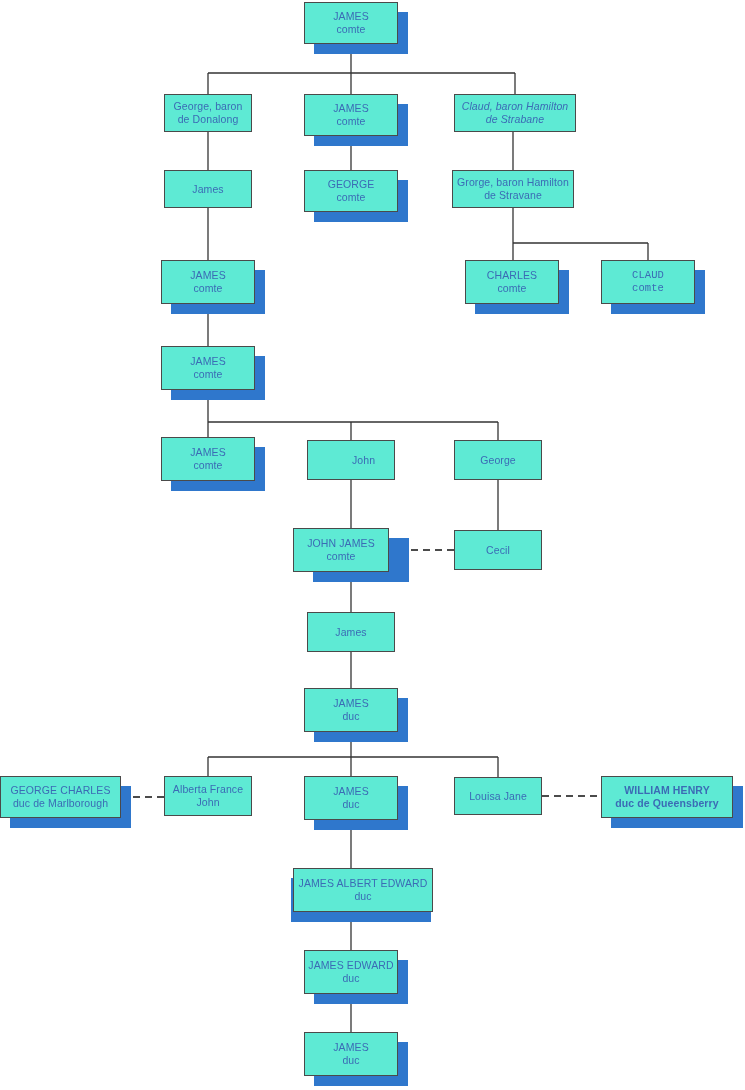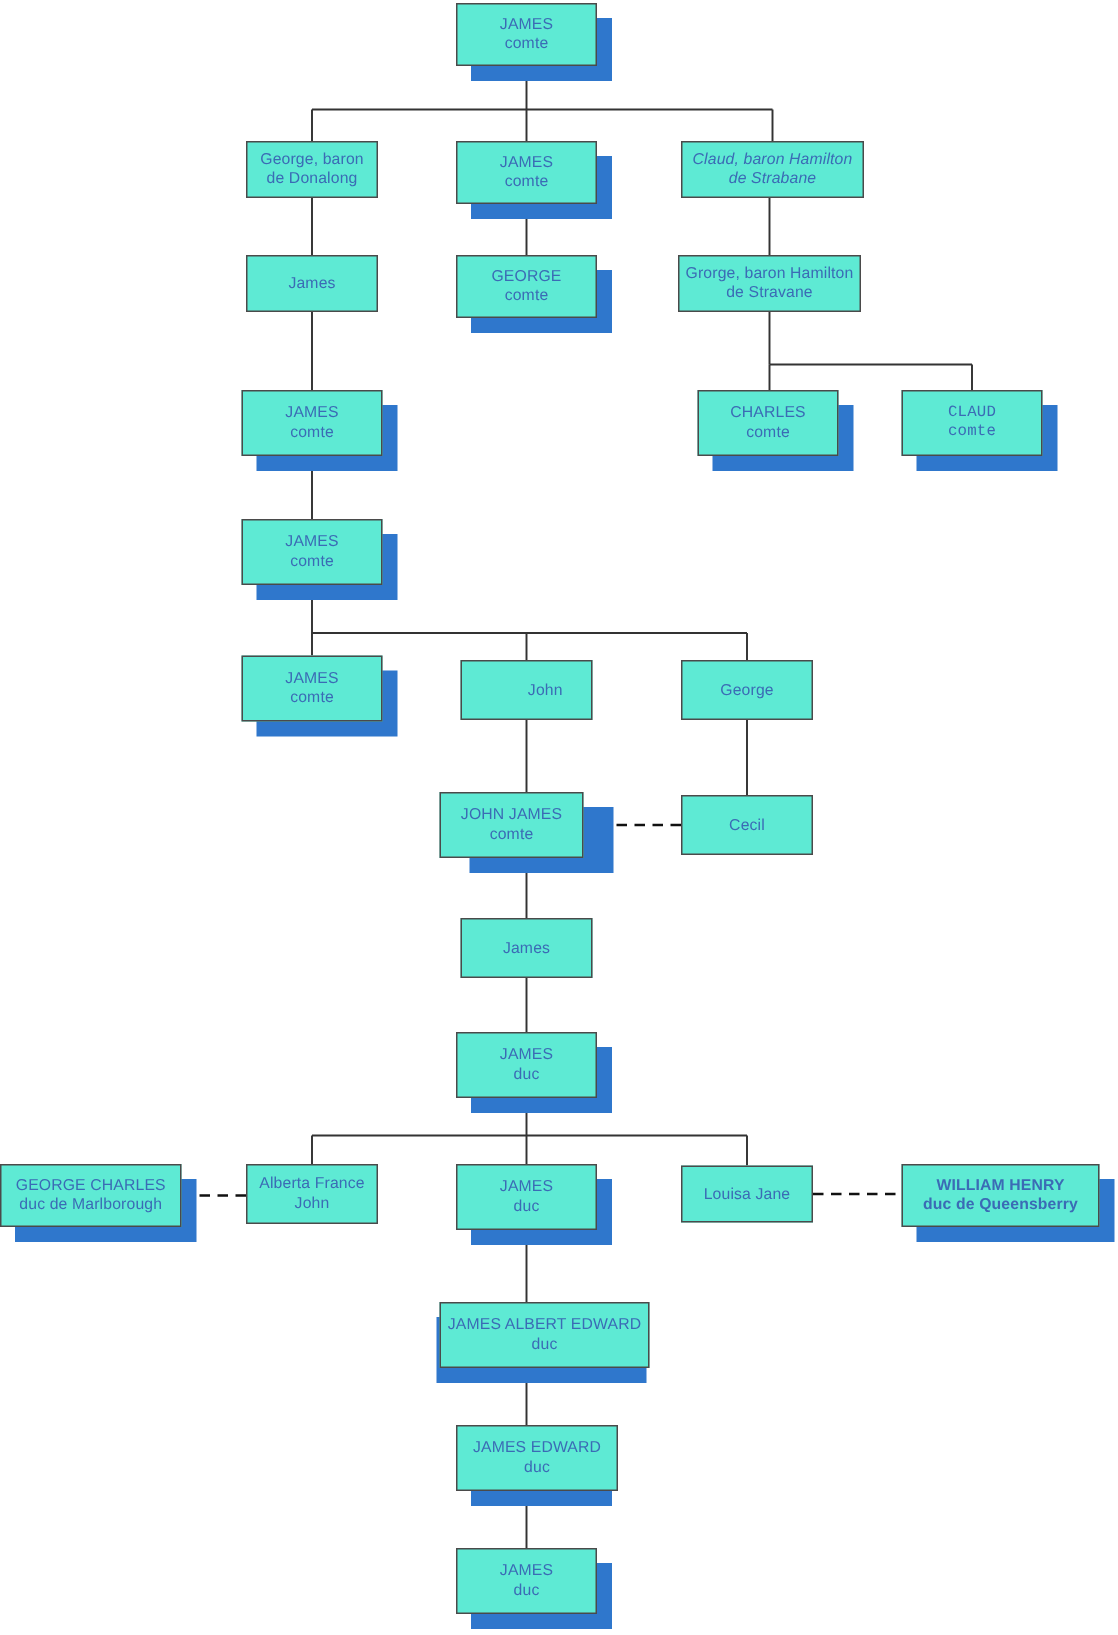--- a/index.html
+++ b/index.html
@@ -198,21 +198,21 @@
         <span class="ln">Louisa Jane</span>
       </div>
       <div class="node" style="left: 601px; top: 776px; width: 132px; height: 42px; font-weight: bold;">
         <span class="ln">WILLIAM HENRY</span>
         <span class="ln">duc de Queensberry</span>
       </div>
       <div class="node" style="left: 281px; top: 868px; width: 140px; height: 44px; margin-left: 12px;">
         <span class="ln">JAMES ALBERT EDWARD</span>
         <span class="ln">duc</span>
       </div>
-      <div class="node" style="left: 304px; top: 950px; width: 108px; height: 44px;">
+      <div class="node" style="left: 304px; top: 950px; width: 94px; height: 44px;">
         <span class="ln">JAMES EDWARD</span>
         <span class="ln">duc</span>
       </div>
       <div class="node" style="left: 304px; top: 1032px; width: 94px; height: 44px;">
         <span class="ln">JAMES</span>
         <span class="ln">duc</span>
       </div>
     </div>
 
 </div>

